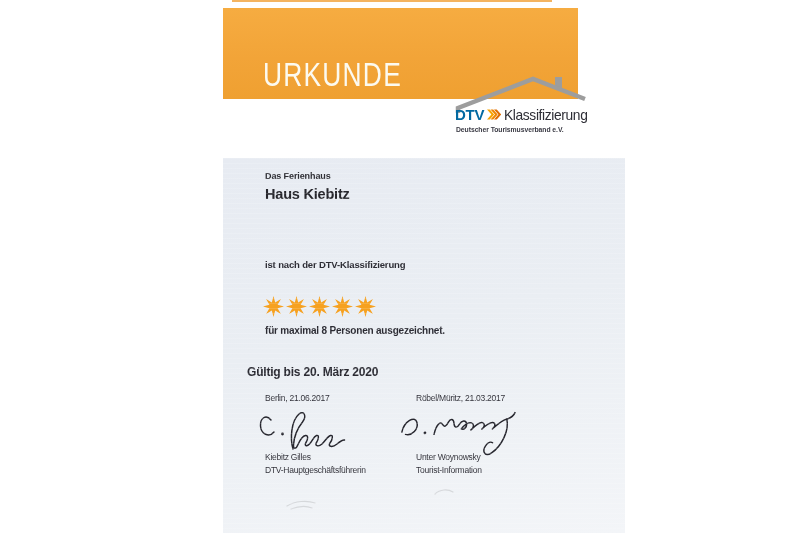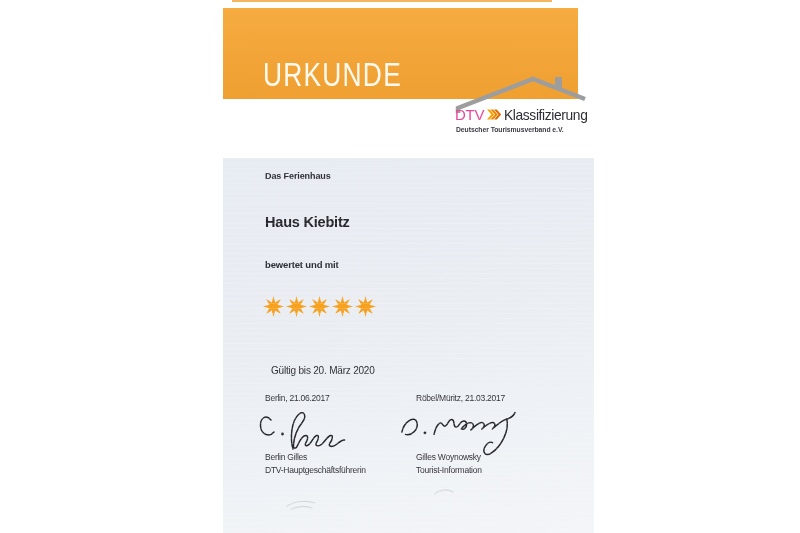--- a/index.html
+++ b/index.html
@@ -13,41 +13,41 @@
   
   .banner{position:absolute;left:223px;top:8px;width:355px;height:91px;
     background:linear-gradient(to bottom, #f6ac41 0%, var(--banner-orange,#f2a438) 55%, #efa031 100%);}
   .banner-title{position:absolute;left:40px;bottom:8px;font-size:33px;font-weight:300;
     color:#fcfaf0;letter-spacing:1.5px;line-height:1;white-space:nowrap;}
   .banner-title .squeezeX{display:inline-block;transform:scaleX(.8);transform-origin:0 50%;}
   
   .logo{position:absolute;left:448px;top:70px;width:150px;height:68px;}
   .logo-roof{position:absolute;left:0;top:0;}
   .logo-row{position:absolute;left:7px;top:36px;display:flex;align-items:center;gap:3px;white-space:nowrap;}
-  .logo-dtv{font-size:15px;font-weight:400;color:#ec4899;letter-spacing:-.3px;}
+  .logo-dtv{font-size:15px;font-weight:700;color:#0369a1;letter-spacing:-.3px;}
   .logo-klass{font-size:15px;font-weight:500;color:#2e2e36;letter-spacing:-.4px;
     display:inline-block;transform:scaleX(.92);transform-origin:0 50%;}
   .chev{display:block;}
   .chev1{fill:#f7a300;} .chev2{fill:var(--chevron-orange,#ee8500);} .chev3{fill:#df6c00;}
   .logo-sub{position:absolute;left:8px;top:56px;font-size:6.8px;font-weight:700;
     color:#3a3a44;letter-spacing:-.05px;white-space:nowrap;}
   
-  .paper{position:absolute;left:223px;top:158px;width:355px;height:375px;
-    background:linear-gradient(168deg,#e7ebf2 0%, var(--paper-tint,#eaeef3) 45%, #f3f5f8 100%);padding-left:16px;}
+  .paper{position:absolute;left:223px;top:158px;width:402px;height:375px;
+    background:linear-gradient(168deg,#e7ebf2 0%, var(--paper-tint,#eaeef3) 45%, #f3f5f8 100%);}
   .paper::after{content:"";position:absolute;inset:0;pointer-events:none;
     background:repeating-linear-gradient(to bottom, rgba(255,255,255,.28) 0 1px, rgba(0,0,0,0) 1px 5px);
     opacity:.5;}
   .t{position:absolute;white-space:nowrap;}
   .intro{left:42px;top:13px;font-size:9px;font-weight:700;letter-spacing:-.1px;color:#2e2e34;}
-  .prop-name{left:42px;top:28px;font-size:14.5px;font-weight:700;letter-spacing:-.2px;color:#26262c;margin-top:28px;}
+  .prop-name{left:42px;top:28px;font-size:14.5px;font-weight:700;letter-spacing:-.2px;color:#26262c;}
   .address{left:42px;top:64px;font-size:9.5px;font-weight:700;letter-spacing:-.15px;line-height:12.5px;}
   .statement{left:42px;top:99px;font-size:9.5px;font-weight:700;letter-spacing:-.15px;line-height:15.5px;}
   .stars{left:40px;top:138px;display:flex;gap:2px;position:absolute;}
   .award{left:42px;top:167px;font-size:10px;font-weight:700;letter-spacing:-.2px;}
-  .validity{left:48px;top:207px;font-size:10px;font-weight:400;letter-spacing:-.2px;}
+  .validity{left:24px;top:207px;font-size:12px;font-weight:700;letter-spacing:-.2px;}
   .row{position:absolute;left:42px;width:300px;}
   .dates-row{top:234px;}
   .names-row{top:293px;}
   .col-left{position:absolute;left:0;top:0;}
   .col-right{position:absolute;left:123px;top:0;margin-left:28px;}
   .small{font-size:8.5px;font-weight:400;letter-spacing:-.25px;color:#33333b;line-height:12.5px;white-space:nowrap;}
   .sig{position:absolute;}
   .sig-left{left:33px;top:248px;}
   .sig-right{left:165px;top:244px;transform:rotate(-3deg);}
   .sig path{fill:none;stroke:#26262e;stroke-width:1.45;stroke-linecap:round;stroke-linejoin:round;}
@@ -86,41 +86,42 @@
     <div class="logo-sub">Deutscher Tourismusverband e.V.</div>
   </div>
 
   <div class="paper">
 
     <div class="t intro">Das Ferienhaus</div>
     <div class="t prop-name">Haus Kiebitz</div>
 
 
     <div class="t statement">
-      <div>bewertet und mit</div>
+      <div>ist nach der DTV-Klassifizierung</div>
     </div>
 
     <div class="stars">
         <svg width="21" height="21" viewBox="0 0 20 20">
           <polygon points="10,0 11.6,6.1 17.1,2.9 13.9,8.4 20,10 13.9,11.6 17.1,17.1 11.6,13.9 10,20 8.4,13.9 2.9,17.1 6.1,11.6 0,10 6.1,8.4 2.9,2.9 8.4,6.1" fill="#f6a120"></polygon>
         </svg>
         <svg width="21" height="21" viewBox="0 0 20 20">
           <polygon points="10,0 11.6,6.1 17.1,2.9 13.9,8.4 20,10 13.9,11.6 17.1,17.1 11.6,13.9 10,20 8.4,13.9 2.9,17.1 6.1,11.6 0,10 6.1,8.4 2.9,2.9 8.4,6.1" fill="#f6a120"></polygon>
         </svg>
         <svg width="21" height="21" viewBox="0 0 20 20">
           <polygon points="10,0 11.6,6.1 17.1,2.9 13.9,8.4 20,10 13.9,11.6 17.1,17.1 11.6,13.9 10,20 8.4,13.9 2.9,17.1 6.1,11.6 0,10 6.1,8.4 2.9,2.9 8.4,6.1" fill="#f6a120"></polygon>
         </svg>
         <svg width="21" height="21" viewBox="0 0 20 20">
           <polygon points="10,0 11.6,6.1 17.1,2.9 13.9,8.4 20,10 13.9,11.6 17.1,17.1 11.6,13.9 10,20 8.4,13.9 2.9,17.1 6.1,11.6 0,10 6.1,8.4 2.9,2.9 8.4,6.1" fill="#f6a120"></polygon>
         </svg>
         <svg width="21" height="21" viewBox="0 0 20 20">
           <polygon points="10,0 11.6,6.1 17.1,2.9 13.9,8.4 20,10 13.9,11.6 17.1,17.1 11.6,13.9 10,20 8.4,13.9 2.9,17.1 6.1,11.6 0,10 6.1,8.4 2.9,2.9 8.4,6.1" fill="#f6a120"></polygon>
         </svg>
       </div>
 
+    <div class="t award">für maximal 8 Personen ausgezeichnet.</div>
     <div class="t validity">Gültig bis 20. März 2020</div>
 
     <div class="row dates-row">
       <span class="col-left small">Berlin, 21.06.2017</span>
       <span class="col-right small">Röbel/Müritz, 21.03.2017</span>
     </div>
 
     <svg class="sig sig-left" width="100" height="46" viewBox="0 0 100 46">
       <path d="M15,14 C10,8 4,12 4.5,20 C5,28 13,32 18,26"></path>
       <circle cx="26.5" cy="28" r="1.4"></circle>
@@ -129,25 +130,25 @@
 
     <svg class="sig sig-right" width="145" height="62" viewBox="0 0 145 62">
       <path d="M14,27 C17,16 28,11 29.5,18 C31,25 24,31.5 17.5,29.5"></path>
       <circle cx="37" cy="29" r="1.4"></circle>
       <path d="M46,31 C48.5,22 53,17.5 55,21.5 C56.5,24.5 58.5,24 61,19.5 C63.5,15.5 66.5,16.5 66.5,21 C66.5,25.5 69,26.5 72,22 C74.5,18.5 78.5,18 79,22 C79.4,25.5 76,28.5 73.5,27 C76.5,23.5 81,20.5 84,21.5 C87,22.5 86,27 83,28.5 C87,25 92,20.5 95,21.8 C98,23 96.5,27 94,28.2 C98.5,24.5 103,21 106,22.5 C108.5,23.7 107,27.5 104.5,28.6 C109,25 115,20.5 119.5,19.5 C123,18.7 126.5,16.5 128,13.5"></path>
       <path d="M119.5,19.5 C121.5,31 113,46 102.5,52.5 C96,56.5 92.5,51 97,45 C99.5,41.5 102.5,41 104,42.5"></path>
     </svg>
 
     <div class="row names-row">
       <span class="col-left small">
-        <div>Berlin Gilles</div>
+        <div>Kiebitz Gilles</div>
         <div>DTV-Hauptgeschäftsführerin</div>
       </span>
       <span class="col-right small">
-        <div>Gilles Woynowsky</div>
+        <div>Unter Woynowsky</div>
         <div>Tourist-Information</div>
       </span>
     </div>
 
     <svg class="artifact" style="left:58px;top:338px" width="44" height="16" viewBox="0 0 44 16">
       <path d="M6,10 C14,5 26,4 34,7 M10,13 C18,10 26,10 31,12"></path>
     </svg>
     <svg class="artifact" style="left:208px;top:328px" width="26" height="12" viewBox="0 0 26 12">
       <path d="M4,8 C9,3 17,3 22,6"></path>
     </svg>

